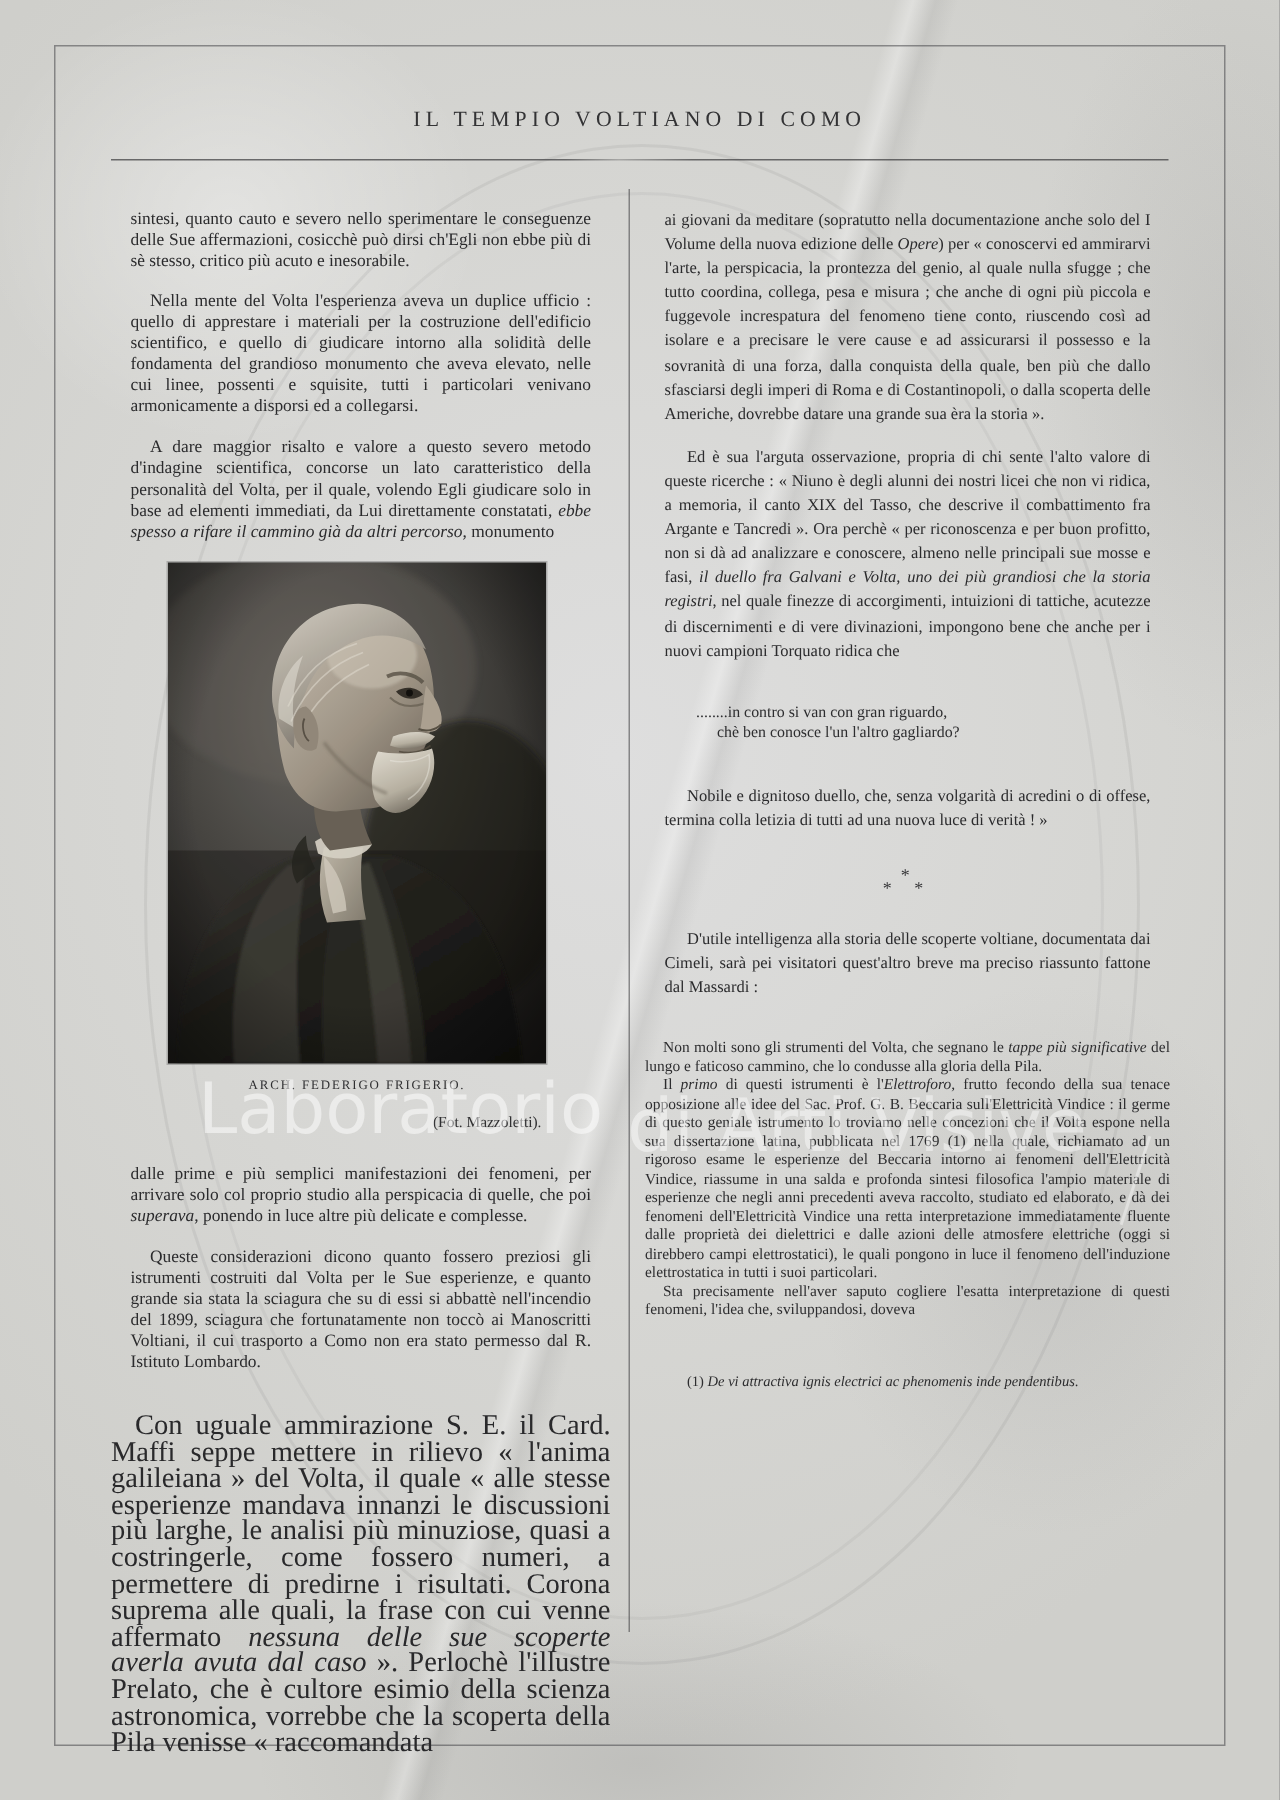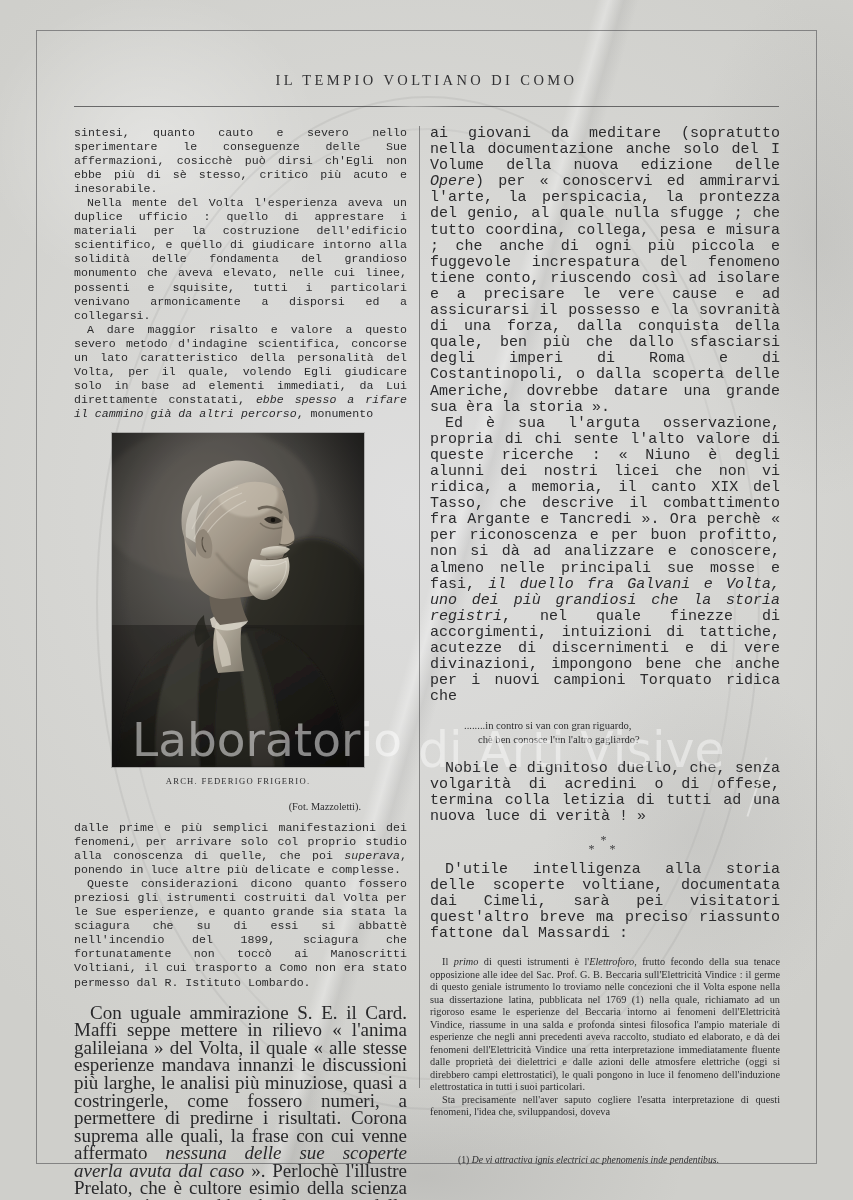--- a/index.html
+++ b/index.html
@@ -126,35 +126,34 @@
     left: 419px;
     top: 126px;
     width: 1px;
     height: 962px;
     background: rgba(60,60,62,.55);
     z-index: 4;
   }
 
   
   p.t {
-    margin: 0;
+    margin: 13px;
     text-align: justify;
     text-justify: inter-word;
     font-size: 11.6px;
     line-height: 14.05px;
     color: #2b2b2d;
     hyphens: manual;
-    font-family: Liberation Mono, monospace;
   }
   p.t.ind { text-indent: 13px; }
   p.t + p.t { margin-top: 0; }
 
   
   .col-right p.t {
-    font-size: 15px;
+    font-size: 11px;
     line-height: 16.1px;
   }
   .col-right p.t.ind { text-indent: 15px; }
 
   
   p.big {
     margin: 0;
     text-align: justify;
     font-size: 19px;
     line-height: 17.6px;
@@ -430,21 +429,21 @@
               </radialGradient>
               <rect width="252" height="334" fill="url(#vig)"></rect>
             </svg>
           </div>
           <div class="cap-main">ARCH. FEDERIGO FRIGERIO.</div>
           <div class="cap-credit">(Fot. Mazzoletti).</div>
         </div>
 
         <div class="spacer-sm"></div>
 
-        <p class="t"><span>dalle prime e più semplici manifestazioni dei fenomeni, per arrivare solo col proprio studio alla conoscenza di quelle, che poi </span><i>superava</i><span>, ponendo in luce altre più delicate e complesse.</span></p>
+        <p class="t"><span>dalle prime e più semplici manifestazioni dei fenomeni, per arrivare solo col proprio studio alla perspicacia di quelle, che poi </span><i>superava</i><span>, ponendo in luce altre più delicate e complesse.</span></p>
         <p class="t ind">Queste considerazioni dicono quanto fossero preziosi gli istrumenti costruiti dal Volta per le Sue esperienze, e quanto grande sia stata la sciagura che su di essi si abbattè nell'incendio del 1899, sciagura che fortunatamente non toccò ai Manoscritti Voltiani, il cui trasporto a Como non era stato permesso dal R. Istituto Lombardo.</p>
 
         <div class="spacer-md"></div>
 
         <p class="big"><span>Con uguale ammirazione S. E. il Card. Maffi seppe mettere in rilievo « l'anima galileiana » del Volta, il quale « alle stesse esperienze mandava innanzi le discussioni più larghe, le analisi più minuziose, quasi a costringerle, come fossero numeri, a permettere di predirne i risultati. Corona suprema alle quali, la frase con cui venne affermato </span><i>nessuna delle sue scoperte averla avuta dal caso</i><span> ». Perlochè l'illustre Prelato, che è cultore esimio della scienza astronomica, vorrebbe che la scoperta della Pila venisse « raccomandata</span></p>
 
       </div>
 
       <div class="col col-right">
 
@@ -465,20 +464,21 @@
 
         <div class="asterisk-group">
           <span class="top">*</span>
           <span class="bot">* *</span>
         </div>
 
         <p class="t ind">D'utile intelligenza alla storia delle scoperte voltiane, documentata dai Cimeli, sarà pei visitatori quest'altro breve ma preciso riassunto fattone dal Massardi :</p>
 
         <div class="spacer-md"></div>
 
+        <p class="small"><span>Non molti sono gli strumenti del Volta, che segnano le </span><i>tappe più significative</i><span> del lungo e faticoso cammino, che lo condusse alla gloria della Pila.</span></p>
 
         <p class="small"><span>Il </span><i>primo</i><span> di questi istrumenti è l'</span><i>Elettroforo</i><span>, frutto fecondo della sua tenace opposizione alle idee del Sac. Prof. G. B. Beccaria sull'Elettricità Vindice : il germe di questo geniale istrumento lo troviamo nelle concezioni che il Volta espone nella sua dissertazione latina, pubblicata nel 1769 (1) nella quale, richiamato ad un rigoroso esame le esperienze del Beccaria intorno ai fenomeni dell'Elettricità Vindice, riassume in una salda e profonda sintesi filosofica l'ampio materiale di esperienze che negli anni precedenti aveva raccolto, studiato ed elaborato, e dà dei fenomeni dell'Elettricità Vindice una retta interpretazione immediatamente fluente dalle proprietà dei dielettrici e dalle azioni delle atmosfere elettriche (oggi si direbbero campi elettrostatici), le quali pongono in luce il fenomeno dell'induzione elettrostatica in tutti i suoi particolari.</span></p>
 
         <p class="small">Sta precisamente nell'aver saputo cogliere l'esatta interpretazione di questi fenomeni, l'idea che, sviluppandosi, doveva</p>
 
         <div class="spacer-lg"></div>
 
         <p class="footnote"><span>(1) </span><i>De vi attractiva ignis electrici ac phenomenis inde pendentibus</i><span>.</span></p>
 
       </div>

